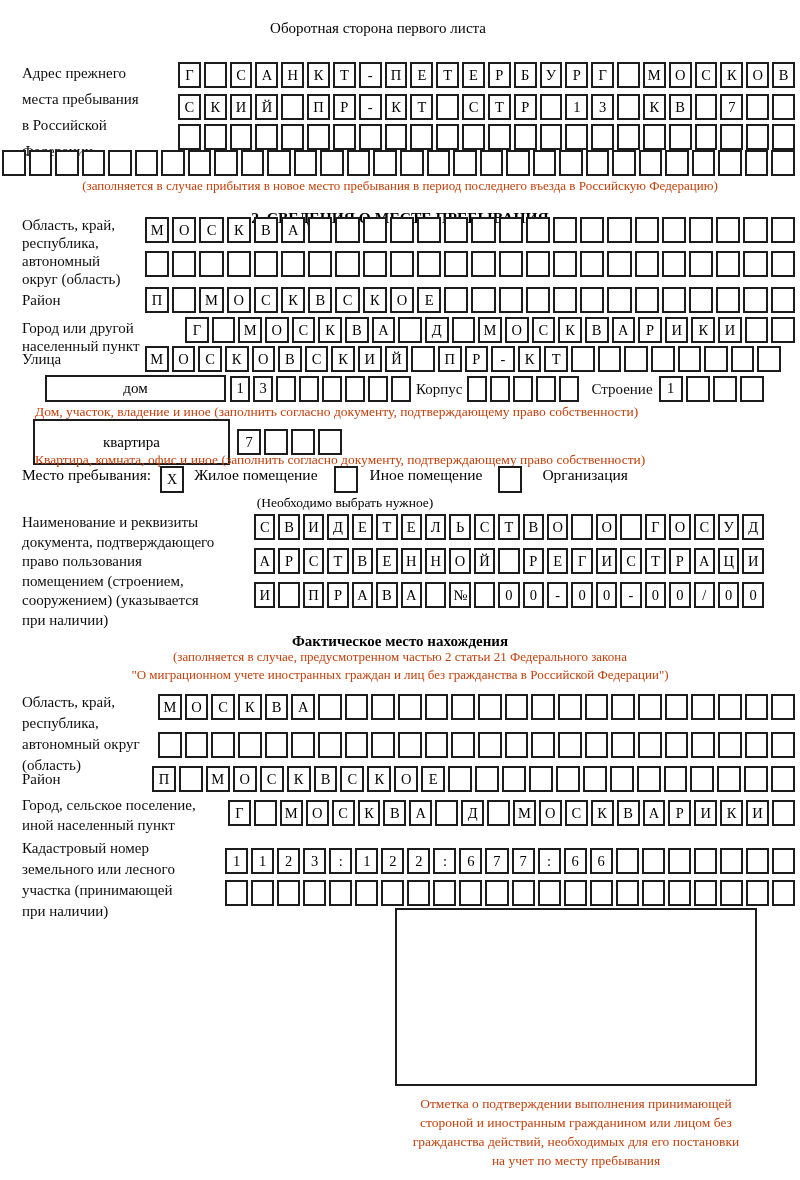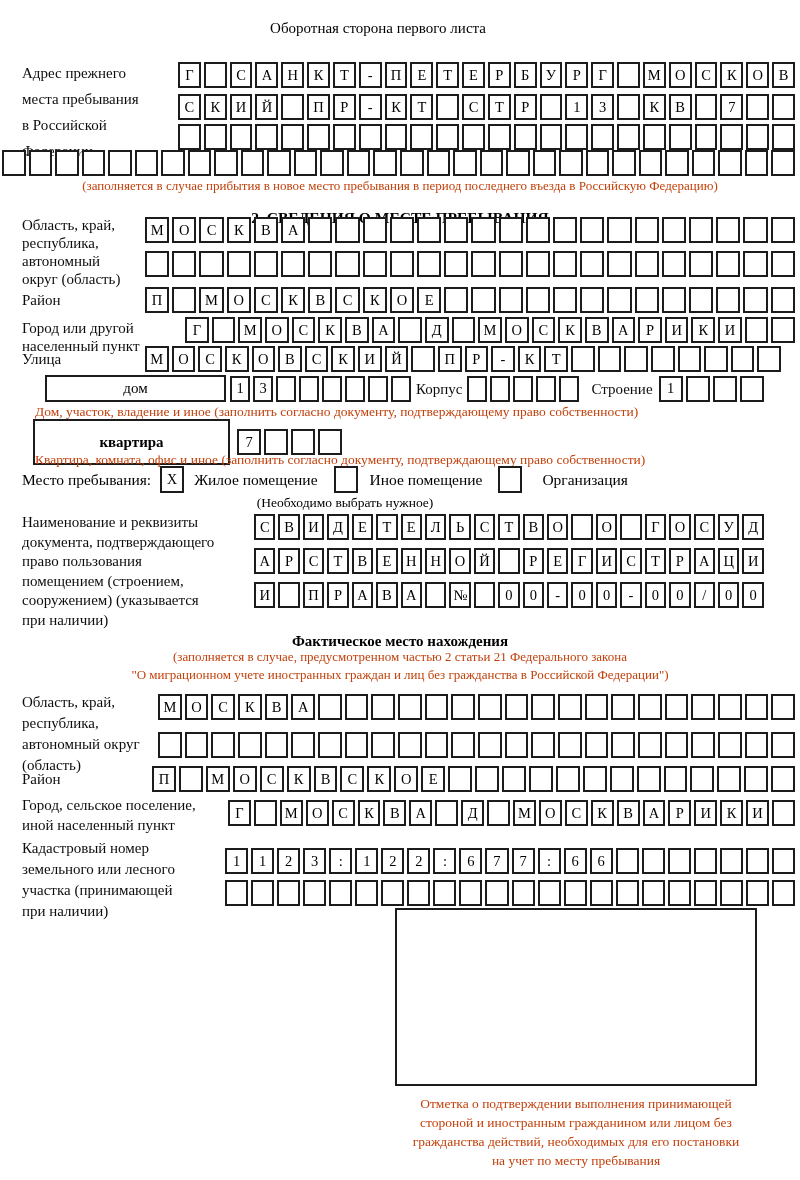--- a/index.html
+++ b/index.html
@@ -50,24 +50,24 @@
   #s2-street-row{top:346px;left:145px;width:636px;}
   #house-row{top:375px;left:33px;display:flex;align-items:center;margin-left:12px;}
   #house-box{width:181px;height:27px;}
   #house-cells{width:176px;margin-left:4px;}
   #house-korpus-label{margin-left:10px;font-size:15px;}
   #house-korpus-cells{margin-left:5px;}
   #house-stroenie-label{margin-left:12px;font-size:15px;}
   #house-stroenie-cells{margin-left:6px;}
   #house-note{top:404px;left:35px;font-size:13.5px;}
   #apt-row{top:419px;left:33px;display:flex;align-items:center;}
-  #apt-box{width:197px;height:46px;font-weight:bold;}
+  #apt-box{width:197px;height:46px;}
   #apt-cells{margin-left:7px;}
   #apt-note{top:452px;left:35px;font-size:13.5px;}
-  #stay-row{top:466px;left:22px;display:flex;align-items:center;font-size:15.5px;}
+  #stay-row{top:466px;left:22px;display:flex;align-items:flex-start;font-size:15.5px;}
   #stay-note{top:495px;left:0;width:690px;font-size:13.5px;}
   #doc-label{top:513px;left:22px;width:225px;font-size:15px;}
   #doc-label div{line-height:19.5px;}
   #doc-r1{top:514px;left:254px;width:510px;}
   #doc-r2{top:548px;left:254px;width:510px;}
   #doc-r3{top:582px;left:254px;width:510px;}
   #al-title{top:621px;left:0;width:800px;font-size:15px;}
   #al-note{top:648px;left:0;width:800px;}
   #al-note div{line-height:18px;}
   #al-region-label{top:692px;left:22px;width:140px;font-size:15px;}

